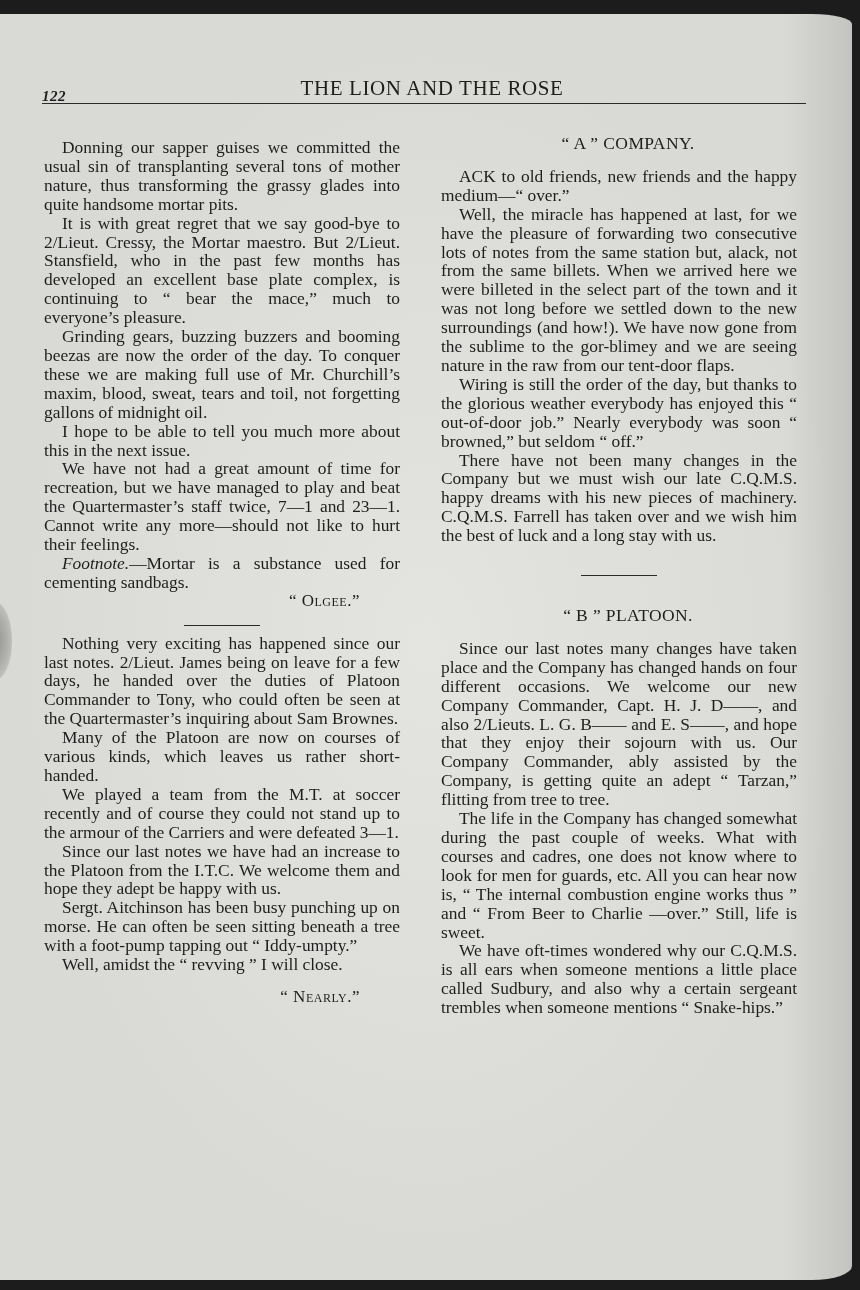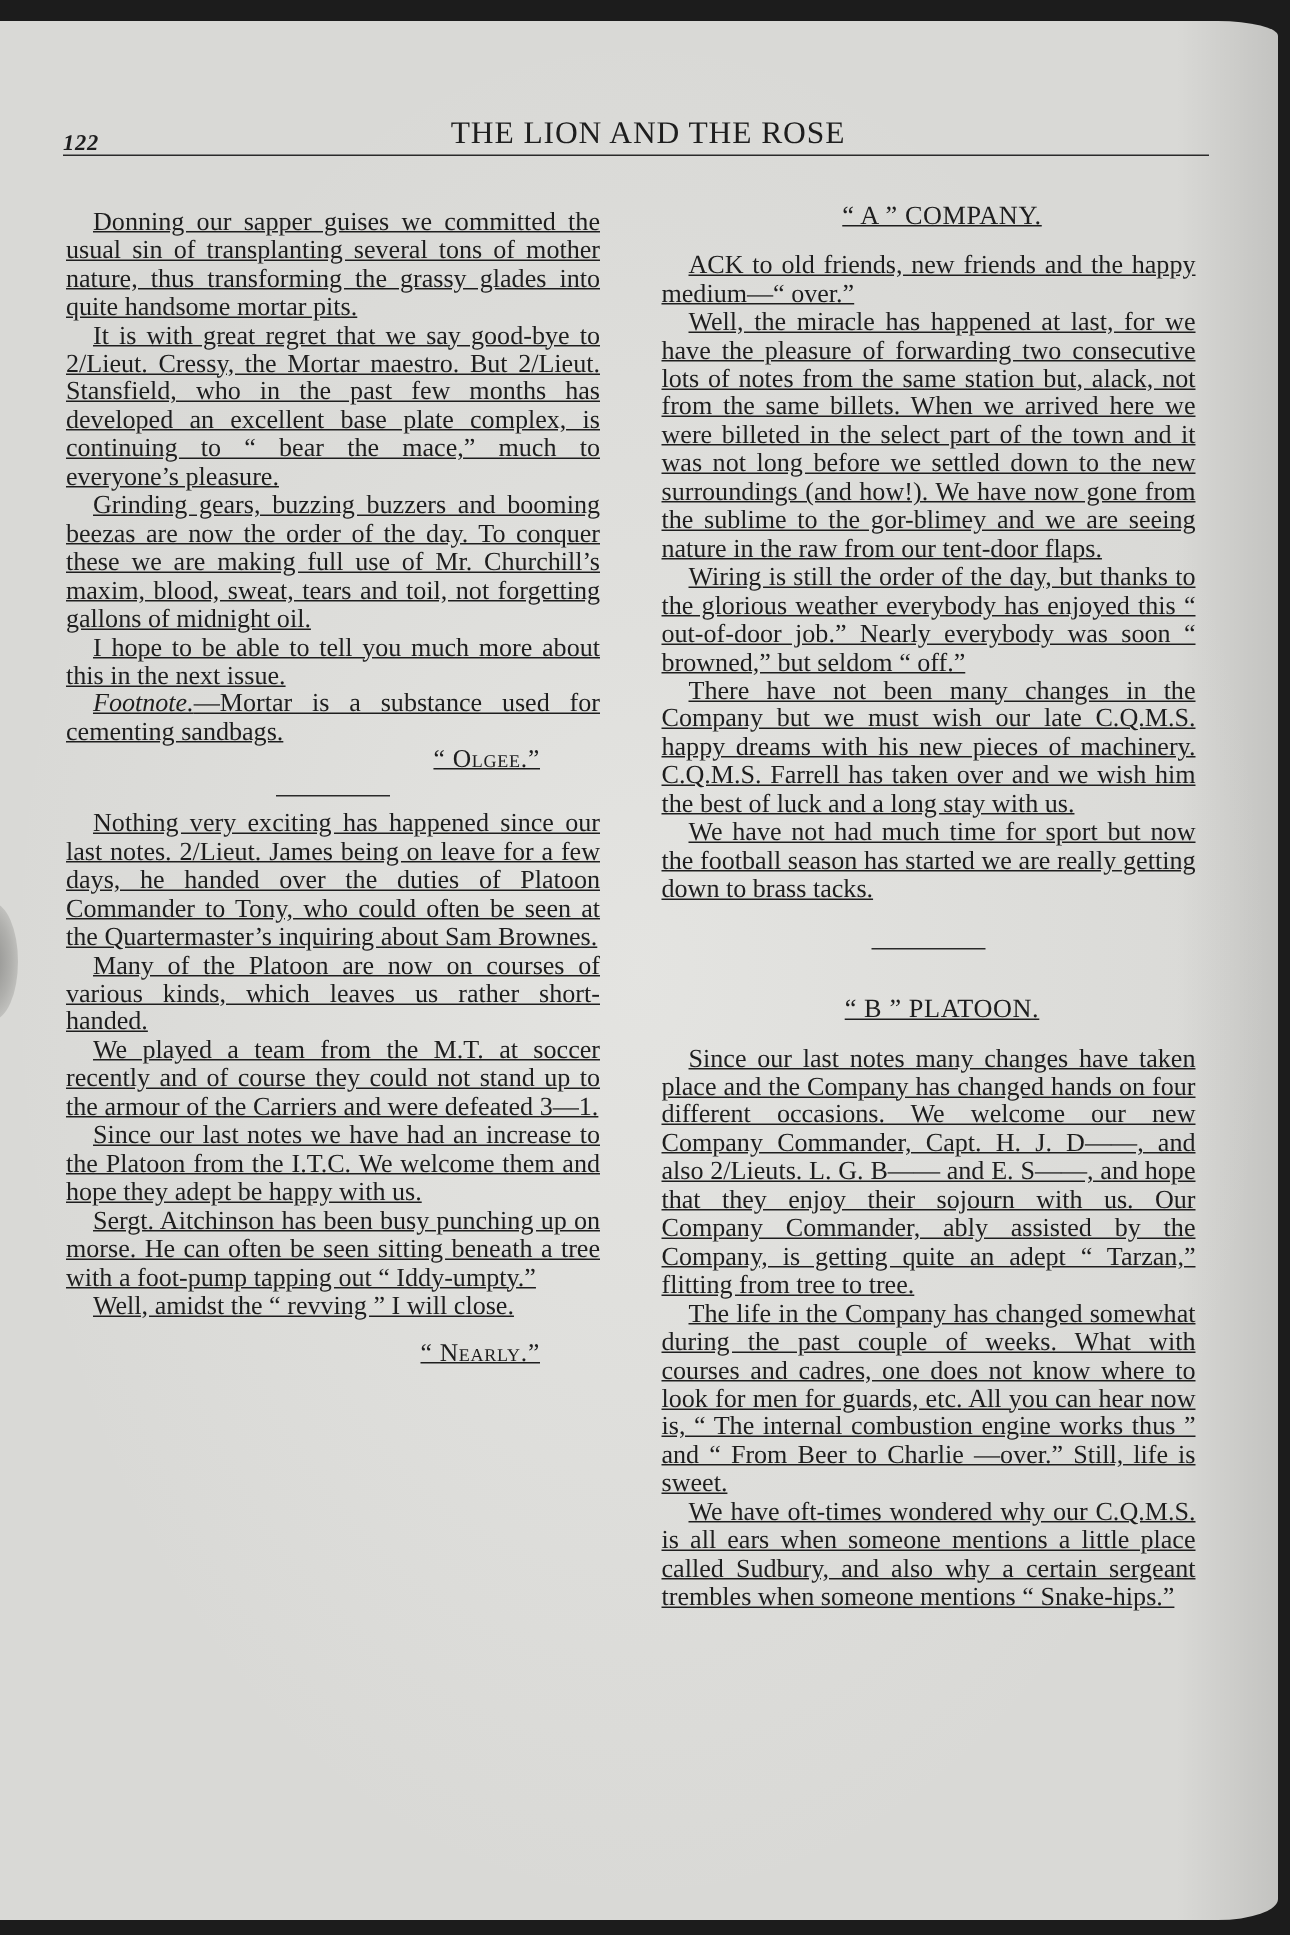--- a/index.html
+++ b/index.html
@@ -41,21 +41,21 @@
       position: absolute; left: 42px; top: 89px; width: 764px; height: 0;
       border-top: 1.6px solid #2a2a2a;
     }
     .col {
       position: absolute; top: 124px; width: 356px;
       font-size: 17.4px; line-height: 18.9px;
       text-align: justify;
     }
     .col-left { left: 44px; }
     .col-right { left: 441px; top: 120px; }
-    .col p { margin: 0; text-indent: 18px; text-decoration: underline; }
+    .col p { margin: 0; text-indent: 18px; }
     .section-title {
       text-align: center; font-size: 17.5px; letter-spacing: 0.4px;
       margin: 0; text-indent: 0;
     }
     .signature {
       text-align: right; margin: 0; padding-right: 40px;
       font-size: 17px; letter-spacing: 0.5px;
     }
     .sc { font-variant: small-caps; }
     .divider {
@@ -77,40 +77,40 @@
     <span class="page-number">122</span>
     <div class="running-title">THE LION AND THE ROSE</div>
   </div>
   <div class="rule"></div>
 
   <div class="col col-left">
     <p>Donning our sapper guises we committed the usual sin of transplanting several tons of mother nature, thus transforming the grassy glades into quite handsome mortar pits.</p>
     <p>It is with great regret that we say good-bye to 2/Lieut. Cressy, the Mortar maestro. But 2/Lieut. Stansfield, who in the past few months has developed an excellent base plate complex, is continuing to “ bear the mace,” much to everyone’s pleasure.</p>
     <p>Grinding gears, buzzing buzzers and booming beezas are now the order of the day. To conquer these we are making full use of Mr. Churchill’s maxim, blood, sweat, tears and toil, not forgetting gallons of midnight oil.</p>
     <p>I hope to be able to tell you much more about this in the next issue.</p>
+    <p>We have not had a great amount of time for recreation, but we have managed to play and beat the Quartermaster’s staff twice, 7—1 and 23—1. Cannot write any more—should not like to hurt their feelings.</p>
     <p><span class="italic">Footnote.</span><span>—Mortar is a substance used for cementing sandbags.</span></p>
     <p class="signature sc">“ Olgee.”</p>
     <div class="divider mt14"></div>
 
     <p class="mt8">Nothing very exciting has happened since our last notes. 2/Lieut. James being on leave for a few days, he handed over the duties of Platoon Commander to Tony, who could often be seen at the Quartermaster’s inquiring about Sam Brownes.</p>
     <p>Many of the Platoon are now on courses of various kinds, which leaves us rather short-handed.</p>
     <p>We played a team from the M.T. at soccer recently and of course they could not stand up to the armour of the Carriers and were defeated 3—1.</p>
     <p>Since our last notes we have had an increase to the Platoon from the I.T.C. We welcome them and hope they adept be happy with us.</p>
     <p>Sergt. Aitchinson has been busy punching up on morse. He can often be seen sitting beneath a tree with a foot-pump tapping out “ Iddy-umpty.”</p>
     <p>Well, amidst the “ revving ” I will close.</p>
     <p class="signature sc mt14">“ Nearly.”</p>
   </div>
 
   <div class="col col-right">
     <p class="section-title">“ A ” COMPANY.</p>
     <p class="mt14">ACK to old friends, new friends and the happy medium—“ over.”</p>
     <p>Well, the miracle has happened at last, for we have the pleasure of forwarding two consecutive lots of notes from the same station but, alack, not from the same billets. When we arrived here we were billeted in the select part of the town and it was not long before we settled down to the new surroundings (and how!). We have now gone from the sublime to the gor-blimey and we are seeing nature in the raw from our tent-door flaps.</p>
     <p>Wiring is still the order of the day, but thanks to the glorious weather everybody has enjoyed this “ out-of-door job.” Nearly everybody was soon “ browned,” but seldom “ off.”</p>
     <p>There have not been many changes in the Company but we must wish our late C.Q.M.S. happy dreams with his new pieces of machinery. C.Q.M.S. Farrell has taken over and we wish him the best of luck and a long stay with us.</p>
-    <p>We have not had much time for sport but now the football season has started we are really getting down to brass tacks.</p>
     <div class="divider mt30"></div>
 
     <p class="section-title mt30">“ B ” PLATOON.</p>
     <p class="mt14">Since our last notes many changes have taken place and the Company has changed hands on four different occasions. We welcome our new Company Commander, Capt. H. J. D——, and also 2/Lieuts. L. G. B—— and E. S——, and hope that they enjoy their sojourn with us. Our Company Commander, ably assisted by the Company, is getting quite an adept “ Tarzan,” flitting from tree to tree.</p>
     <p>The life in the Company has changed somewhat during the past couple of weeks. What with courses and cadres, one does not know where to look for men for guards, etc. All you can hear now is, “ The internal combustion engine works thus ” and “ From Beer to Charlie —over.” Still, life is sweet.</p>
     <p>We have oft-times wondered why our C.Q.M.S. is all ears when someone mentions a little place called Sudbury, and also why a certain sergeant trembles when someone mentions “ Snake-hips.”</p>
   </div>
 </div>
 
 </body></html>

